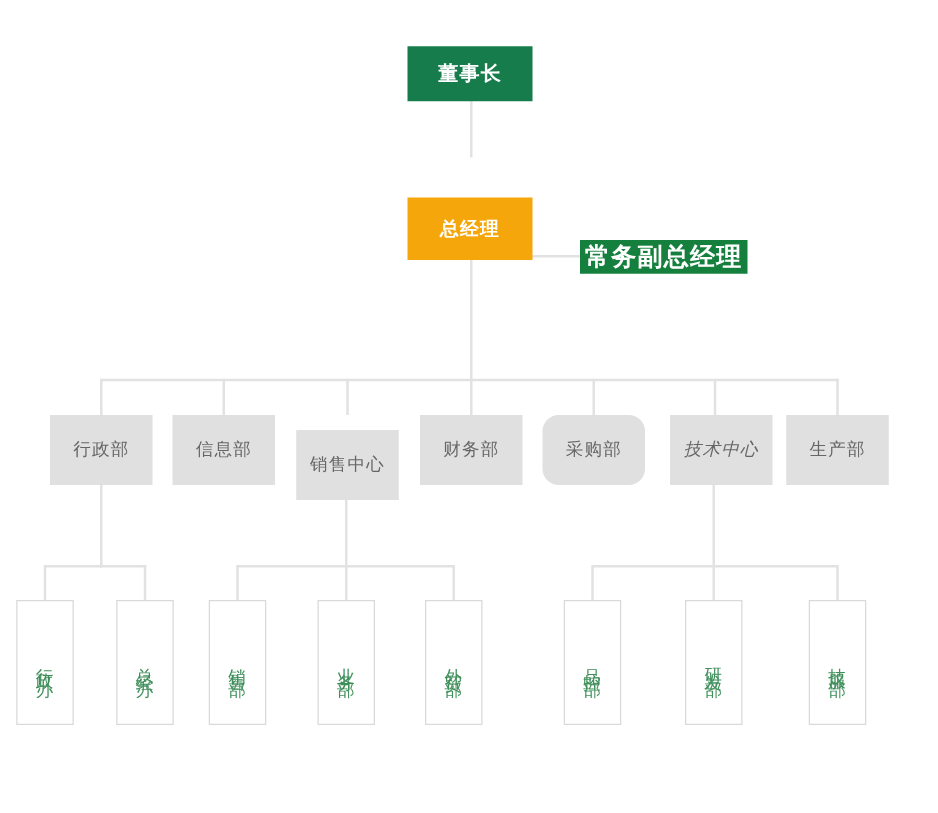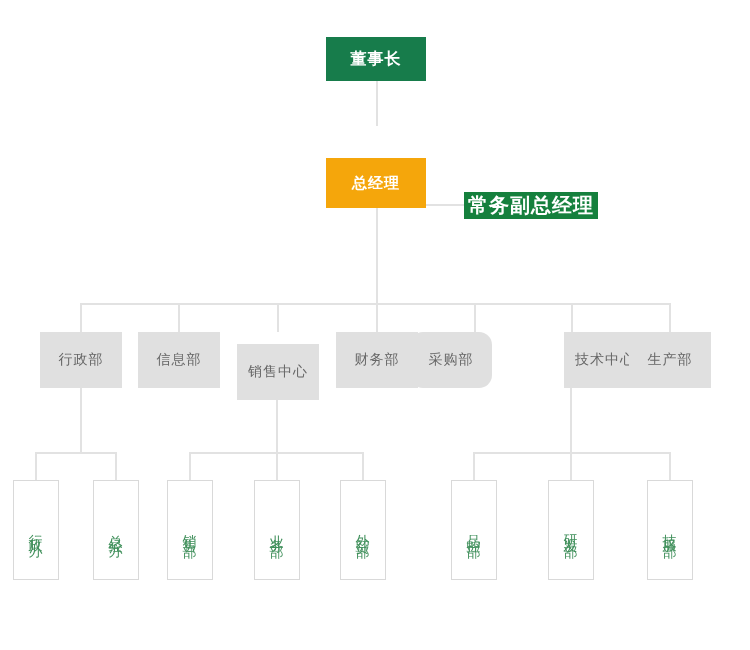--- a/index.html
+++ b/index.html
@@ -87,22 +87,22 @@
   <div class="line vline" style="left:669px; top:452px; height:28px;"></div>
 
   <div class="node n-chairman">董事长</div>
   <div class="node n-gm">总经理</div>
   <div class="node n-deputy">常务副总经理</div>
 
   <div class="node dept" style="left:40px;">行政部</div>
   <div class="node dept" style="left:138px;text-align:right;">信息部</div>
   <div class="node dept" style="left:237px;margin-top:12px;">销售中心</div>
   <div class="node dept" style="left:336px;">财务部</div>
-  <div class="node dept" style="left:410px;border-radius:13px;">采购部</div>
-  <div class="node dept" style="left:564px;">技术中心</div>
+  <div class="node dept" style="left:434px;border-radius:13px;">采购部</div>
+  <div class="node dept" style="left:536px;font-style:italic;">技术中心</div>
   <div class="node dept" style="left:629px;font-family:Liberation Serif, serif;">生产部</div>
 
   <div class="node sub" style="left:13px;">行政办</div>
   <div class="node sub" style="left:93px;">总经办</div>
 
   <div class="node sub" style="left:167px;">销售部</div>
   <div class="node sub" style="left:254px;">业务部</div>
   <div class="node sub" style="left:340px;">外贸部</div>
 
   <div class="node sub" style="left:451px;">品控部</div>

